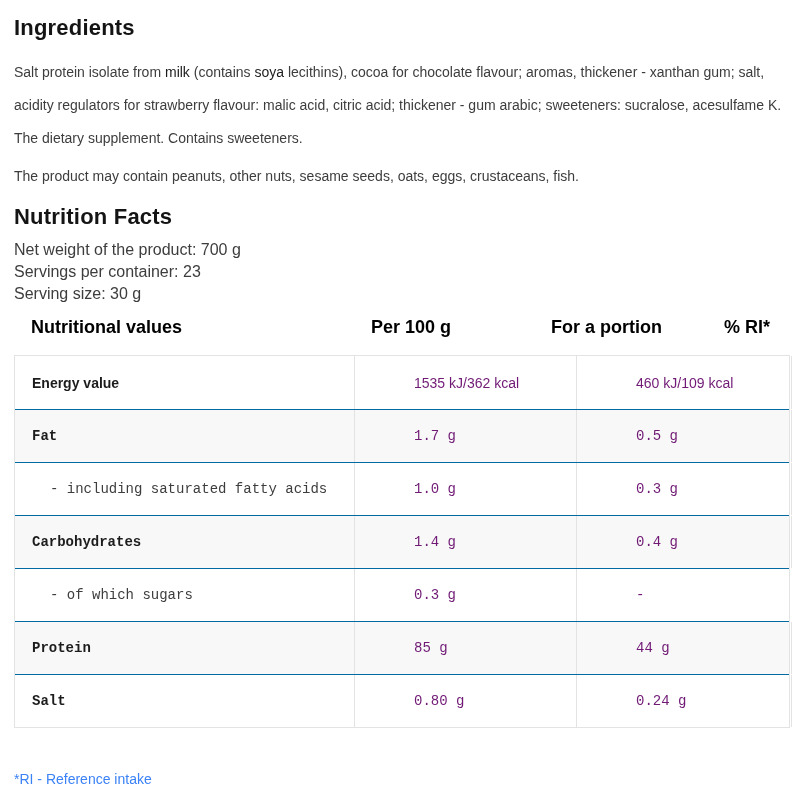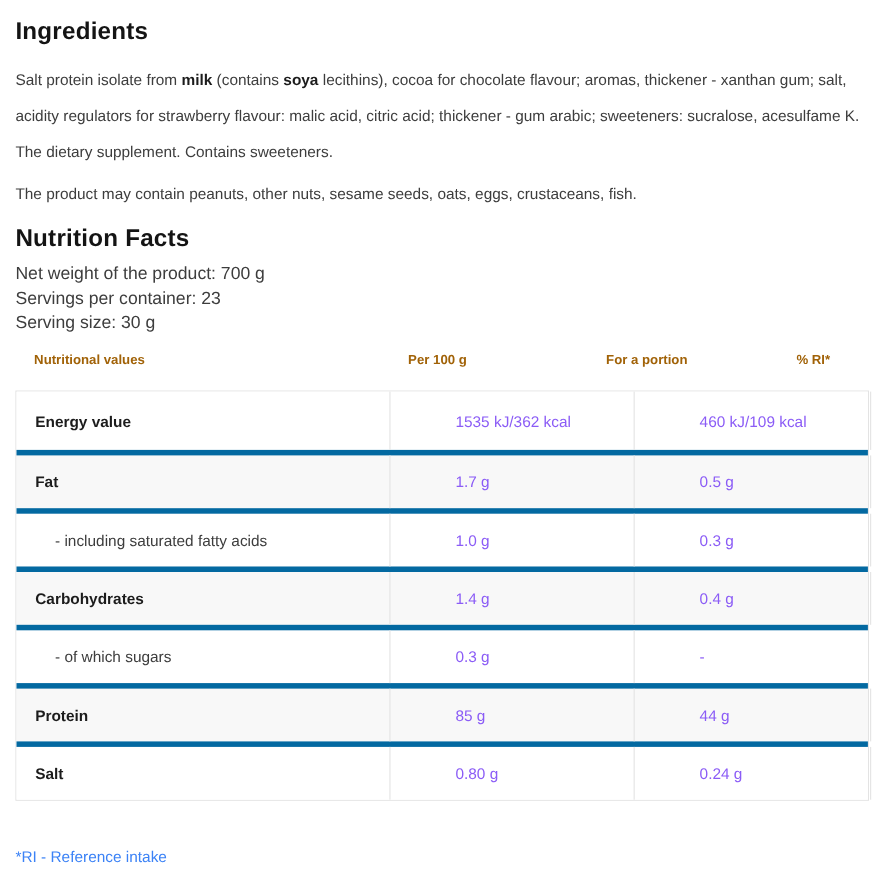--- a/index.html
+++ b/index.html
@@ -19,63 +19,63 @@
     line-height: 28px;
     font-weight: 700;
     color: #141414;
     letter-spacing: 0.2px;
   }
   .para {
     font-size: 14px;
     line-height: 33px;
     color: #3d3d3d;
   }
-  .para b { color: #1c1c1c; font-weight: 700; }
+  .para b { color: #1c1c1c; font-weight: 400; }
   .ingredients-text { margin-top: 14px; }
   .supplement-note { margin-top: 0; }
   .allergen-note { margin-top: 5px; }
   .nutrition-heading { margin-top: 10px; }
   .meta-block { margin-top: 8px; }
   .meta-line {
     font-size: 16px;
     line-height: 22px;
     color: #3d3d3d;
   }
   
   .nf-header-row {
     margin-top: 2px;
     height: 40px;
     display: grid;
     grid-template-columns: 340px 180px 173px 1fr;
     align-items: center;
   }
   .nf-header-cell {
-    font-size: 12px;
+    font-size: 18px;
     font-weight: 700;
-    color: #a16207;
+    color: #000000;
     padding-left: 17px;
   }
   .nf-body {
     margin-top: 8px;
     border: 1px solid #e3e3e3;
   }
   .nf-row {
     display: grid;
     grid-template-columns: 340px 180px 173px 1fr;
     height: 53px;
     background: #ffffff;
     gap: 42px;
   }
-  .nf-row + .nf-row { border-top: 5px solid #0369a1; }
+  .nf-row + .nf-row { border-top: 1px solid #0369a1; font-family: Liberation Mono, monospace; }
   .nf-row.alt { background: #f8f8f8; }
   .nf-cell {
     display: flex;
     align-items: center;
     font-size: 14px;
-    color: #8b5cf6;
+    color: #701a75;
     padding-left: 17px;
   }
   .nf-cell:not(:last-child) { border-right: 1px solid #e3e3e3; }
   .nf-cell.label-cell { font-weight: 700; color: #1c1c1c; }
   .nf-row.indent .nf-cell.label-cell {
     font-weight: 400;
     color: #3d3d3d;
     padding-left: 35px;
   }
   .footnote {

